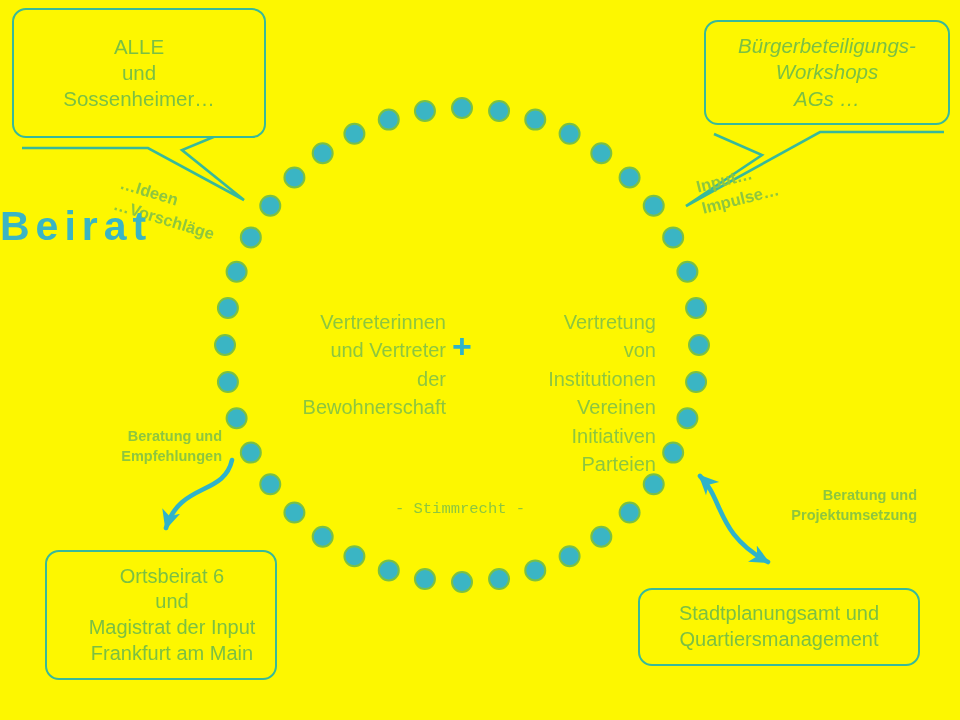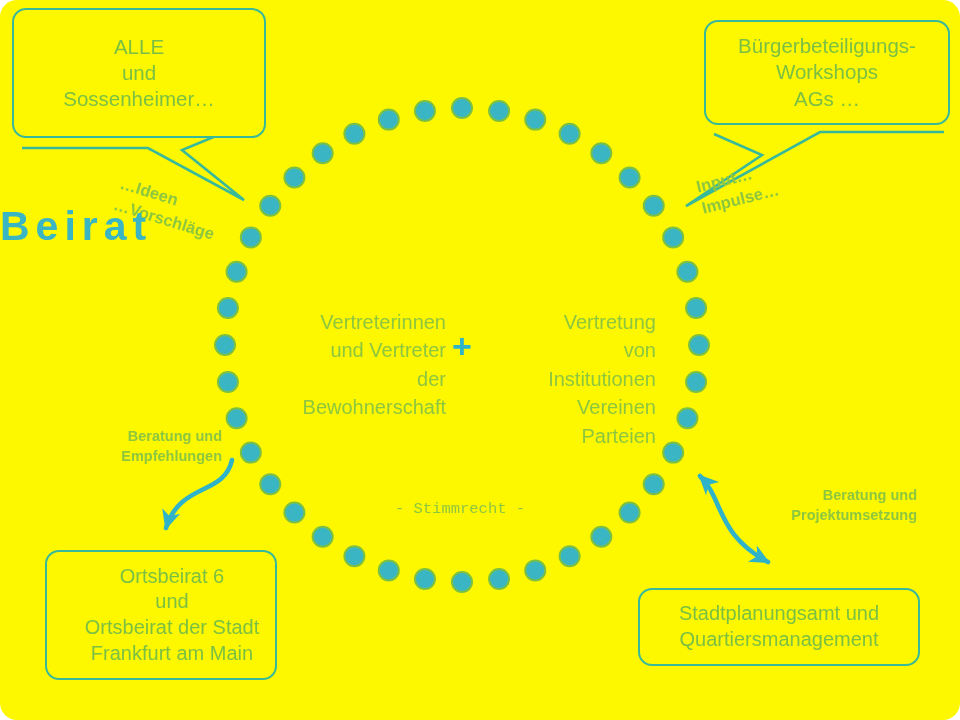--- a/index.html
+++ b/index.html
@@ -8,21 +8,20 @@
     padding: 0;
     background: #ffffff;
   }
   #canvas {
     position: relative;
     width: 960px;
     height: 720px;
     background: #fdf700;
     overflow: hidden;
     font-family: "Liberation Sans", sans-serif;
-    border-radius: 17px;
     -webkit-font-smoothing: antialiased;
   }
 
   
   #ringSvg, #tailSvg, #arrowSvg {
     position: absolute;
     left: 0;
     top: 0;
     width: 960px;
     height: 720px;
@@ -47,20 +46,21 @@
   }
   .bubble .line { display: block; white-space: nowrap; }
 
   #bubble-citizens {
     left: 12px; top: 8px; width: 254px; height: 130px;
     font-size: 20.5px;
   }
   #bubble-workshops {
     left: 704px; top: 20px; width: 246px; height: 105px;
     font-size: 20.5px;
+    font-style: italic;
   }
   #box-ortsbeirat {
     left: 45px; top: 550px; width: 232px; height: 130px;
     font-size: 20px;
     padding-left: 32px;
   }
   #box-stadtplanung {
     left: 638px; top: 588px; width: 282px; height: 78px;
     font-size: 20px;
   }
@@ -230,38 +230,39 @@
     <div>Bewohnerschaft</div>
   </div>
 
   <div id="plus-sign">+</div>
 
   <div id="col-right">
     <div>Vertretung</div>
     <div>von</div>
     <div>Institutionen</div>
     <div>Vereinen</div>
+    <div>Initiativen</div>
     <div>Parteien</div>
   </div>
 
   <div id="stimmrecht">- Stimmrecht -</div>
 
   <div class="arrow-caption" id="caption-beratung-left">
     <div>Beratung und</div>
     <div>Empfehlungen</div>
   </div>
   <div class="arrow-caption" id="caption-beratung-right">
     <div>Beratung und</div>
     <div>Projektumsetzung</div>
   </div>
 
   <div class="bubble" id="box-ortsbeirat">
     <span class="line">Ortsbeirat 6</span>
     <span class="line">und</span>
-    <span class="line">Ortsbeirat der Stadt</span>
+    <span class="line">Magistrat der Input</span>
     <span class="line">Frankfurt am Main</span>
   </div>
 
   <div class="bubble" id="box-stadtplanung">
     <span class="line">Stadtplanungsamt und</span>
     <span class="line">Quartiersmanagement</span>
   </div>
 
 </div>
 

